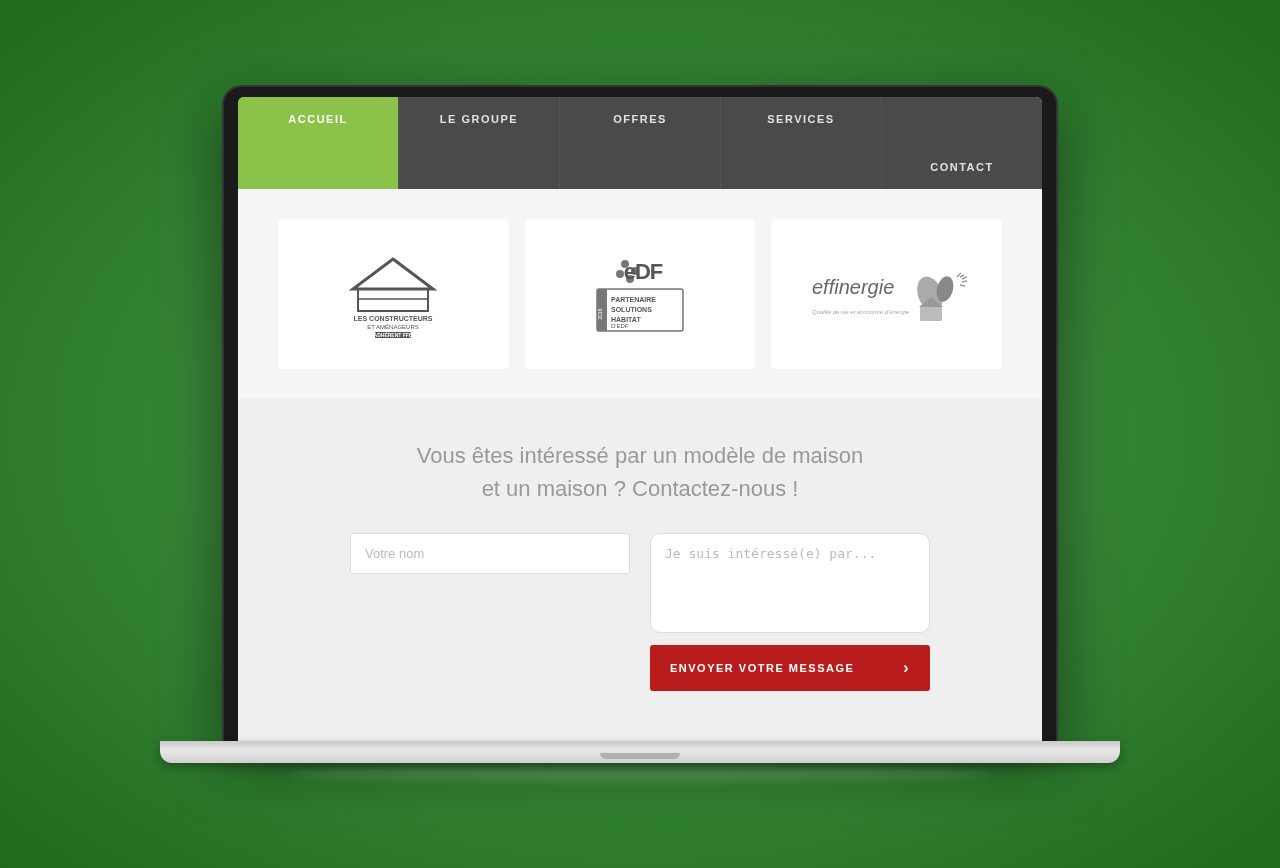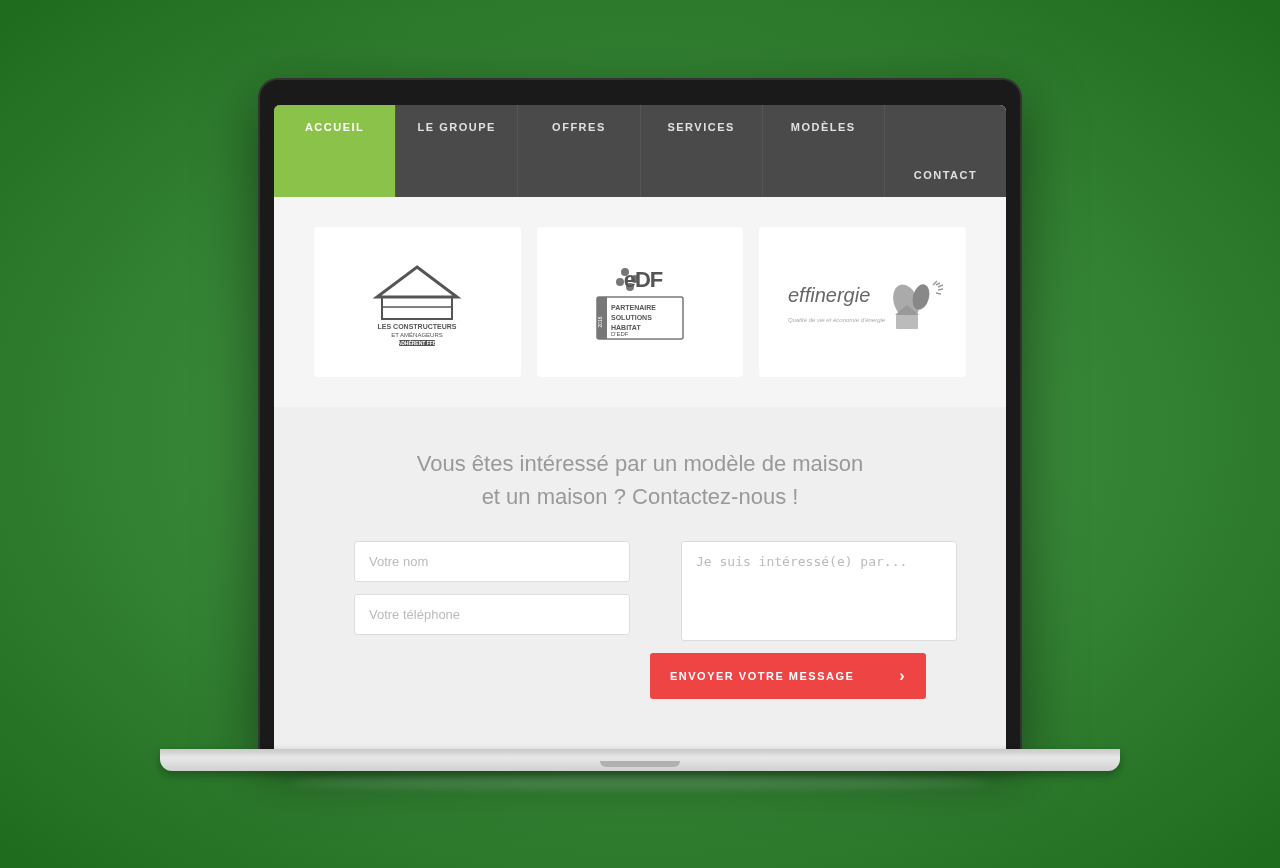--- a/index.html
+++ b/index.html
@@ -17,24 +17,24 @@
 
     .laptop-wrapper {
       position: relative;
       width: 900px;
       display: flex;
       flex-direction: column;
       align-items: center;
     }
 
     .laptop-screen-outer {
-      width: 760px;
+      width: 832px;
       background: #1a1a1a;
       border-radius: 18px 18px 0 0;
-      padding: 25px 14px 0 14px;
+      padding: 10px 14px 0 14px;
       box-shadow: 0 0 0 2px #333, 0 20px 60px rgba(0,0,0,0.5);
     }
 
     .laptop-screen-inner {
       background: #fff;
       border-radius: 6px 6px 0 0;
       overflow: hidden;
       width: 100%;
     }
 
@@ -188,37 +188,36 @@
     }
 
     .form-input::placeholder {
       color: #bbb;
     }
 
     .form-textarea {
       width: 100%;
       padding: 12px 14px;
       border: 1px solid #ddd;
-      border-radius: 3px;
+      border-radius: 10px;
       font-size: 13px;
       color: #aaa;
       background: #fff;
       outline: none;
       resize: none;
       flex: 1;
       min-height: 100px;
-      margin-left: 31px;
     }
 
     .form-textarea::placeholder {
       color: #bbb;
     }
 
     .submit-btn {
-      background: #ef4444;
+      background: #b91c1c;
       color: #fff;
       border: none;
       padding: 14px 20px;
       font-size: 11px;
       font-weight: 700;
       letter-spacing: 1.5px;
       text-transform: uppercase;
       border-radius: 3px;
       cursor: pointer;
       display: flex;
@@ -238,21 +237,20 @@
 
 <div class="laptop-wrapper">
   <div class="laptop-screen-outer">
     <div class="laptop-screen-inner">
 
       <nav>
         <div class="nav-item active">ACCUEIL</div>
         <div class="nav-item">LE GROUPE</div>
         <div class="nav-item">OFFRES</div>
         <div class="nav-item">SERVICES</div>
-        <div class="nav-item">MODÈLES</div>
         <div class="nav-item">CONTACT</div>
       </nav>
 
       <div class="logos-section">
 
         <div class="logo-card">
           <div class="logo-constructeurs">
             <svg width="120" height="90" viewBox="0 0 120 90" fill="none" xmlns="http://www.w3.org/2000/svg">
 
               <polygon points="60,10 100,40 20,40" stroke="#555" stroke-width="3" fill="none"></polygon>
@@ -326,21 +324,20 @@
 
       <div class="contact-section">
         <div class="contact-title">
           <span>Vous êtes intéressé par un modèle de maison</span><br>
           <span>et un maison ? Contactez-nous !</span>
         </div>
 
         <div class="form-layout">
           <div class="form-left">
             <input class="form-input" type="text" placeholder="Votre nom" style="">
-            <input class="form-input" type="tel" placeholder="Votre téléphone" style="">
           </div>
 
           <div class="form-right">
             <textarea class="form-textarea" placeholder="Je suis intéressé(e) par..." style=""></textarea>
             <button class="submit-btn">
               <span>ENVOYER VOTRE MESSAGE</span>
               <span class="submit-arrow">›</span>
             </button>
           </div>
         </div>

